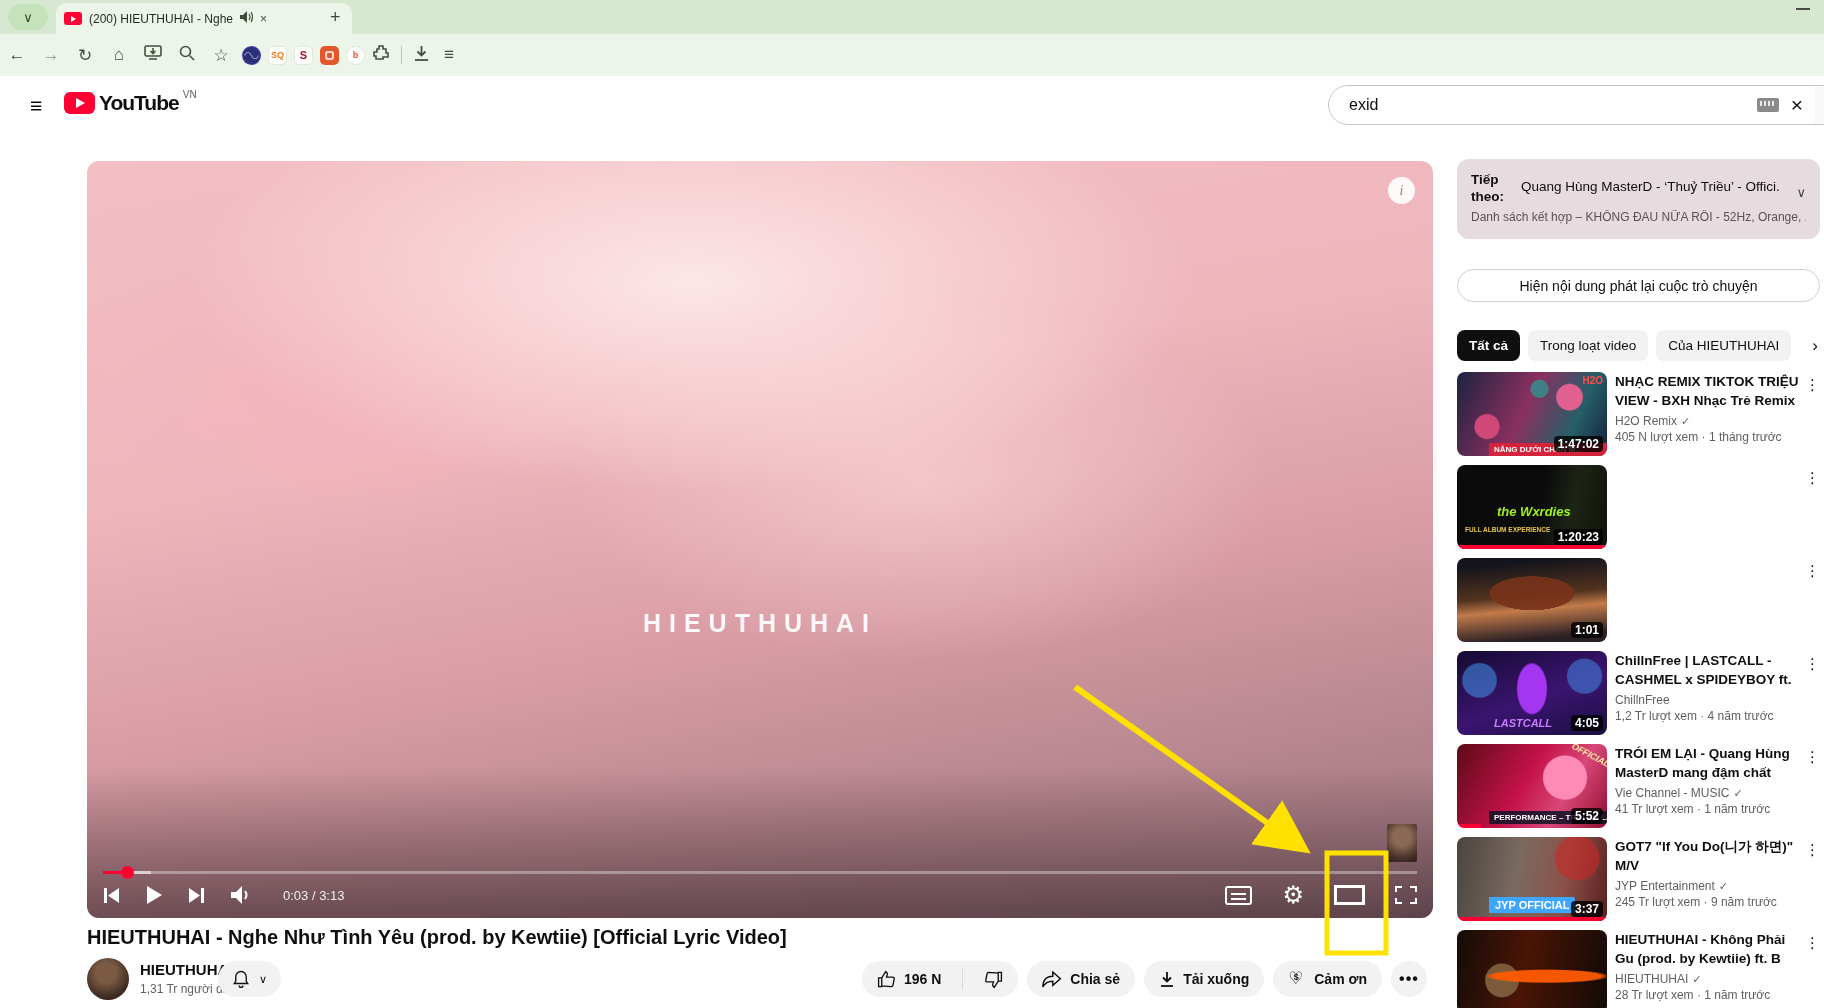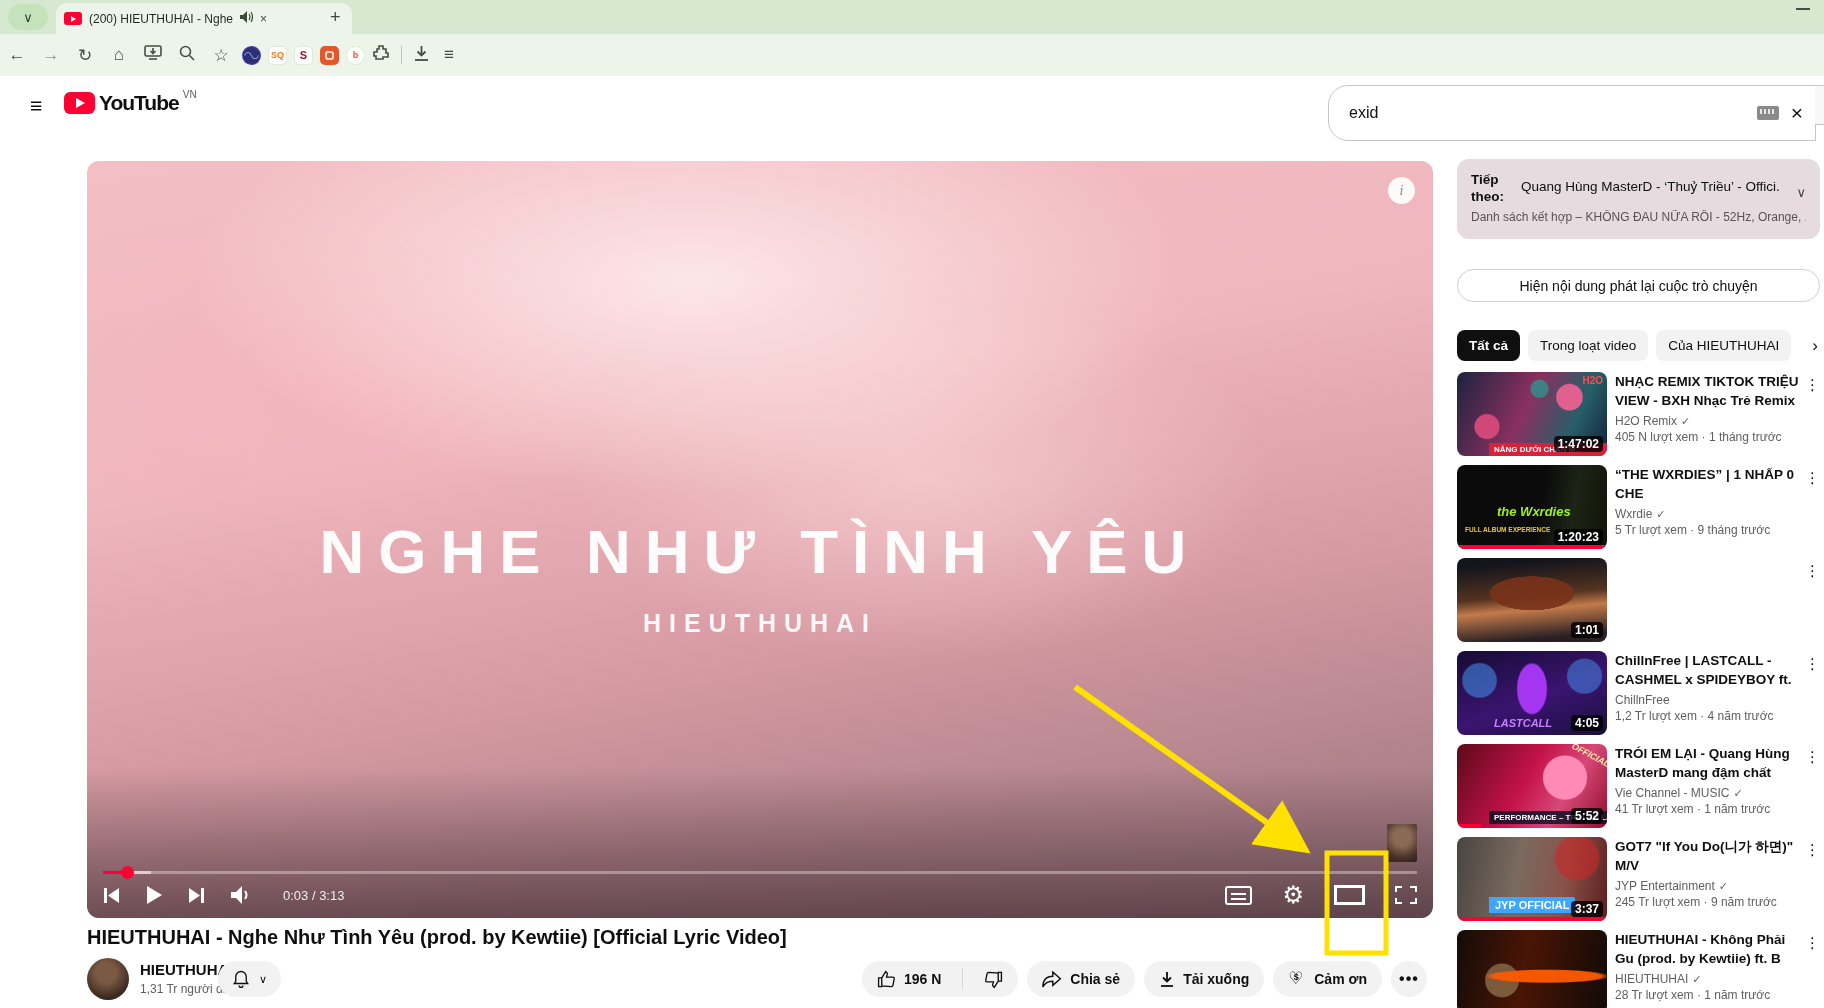--- a/index.html
+++ b/index.html
@@ -44,21 +44,21 @@
 
   
   #masthead { position:absolute; top:76px; left:0; right:0; height:58px; background:#fff; }
   #burger { position:absolute; left:30px; top:18px; font-size:21px; color:#0f0f0f; }
   #logo { position:absolute; left:64px; top:16px; display:flex; align-items:flex-start; gap:4px; }
   #logo .play { width:31px; height:22px; background:#f03; border-radius:6px; position:relative; }
   #logo .play:after { content:""; position:absolute; left:12px; top:6px; border-left:9px solid #fff;
     border-top:5px solid transparent; border-bottom:5px solid transparent; }
   #logo .word { font-size:21px; font-weight:bold; letter-spacing:-1px; color:#0f0f0f; line-height:22px;}
   #logo .vn { font-size:10px; color:#606060; margin-top:-3px; }
-  #searchbox { position:absolute; left:664px; top:86px; width:488px; height:56px; border:1px solid #c6c6c6;
+  #searchbox { position:absolute; left:664px; top:86px; width:488px; height:40px; border:1px solid #c6c6c6;
     border-radius:20px 0 0 20px; display:flex; align-items:center; padding:0 12px 0 20px; top:9px; }
   #searchbox input { border:none; outline:none; flex:1; font-size:16px; color:#0f0f0f;
     font-family:"Liberation Sans","DejaVu Sans",sans-serif; background:transparent; }
   .kbd { width:22px; height:14px; background:#8a8a8a; border-radius:2px; position:relative; margin-right:12px; }
   .kbd:after { content:""; position:absolute; left:3px; right:3px; top:3px; height:5px;
     background:repeating-linear-gradient(90deg,#e8e8e8 0 2px,transparent 2px 4px); }
   #searchx { font-size:21px; color:#0f0f0f; }
   #searchbtn { position:absolute; left:1151px; top:9px; width:58px; height:40px; background:#f8f8f8;
     border:1px solid #c6c6c6; border-left:none; border-radius:0 20px 20px 0;
     display:flex; align-items:center; justify-content:center; }
@@ -275,21 +275,20 @@
       <span class="kbd"></span>
       <span id="searchx">×</span>
     </div>
     <div id="searchbtn"></div>
 
   </div>
 </div>
 
 <div id="player">
   <div class="shade"></div>
-  <div id="ovtitle">NGHE NHƯ TÌNH YÊU</div>
   <div id="ovsub">HIEUTHUHAI</div>
   <div id="infobtn">i</div>
   <div id="pvthumb"></div>
   <div id="pbar">
     <span class="buf"></span>
     <span class="red"></span>
     <span class="dot"></span>
   </div>
   <div id="pctrl">
     <span class="pcico">
@@ -409,26 +408,20 @@
     <span class="kebab">⋮</span>
   </div>
 
   <div class="vitem v2">
     <div class="thumb">
       <span class="tag">FULL ALBUM EXPERIENCE</span>
       <span class="caption">the Wxrdies</span>
       <span class="prog" style="width: 100%;"></span>
       <span class="dur">1:20:23</span>
     </div>
-    <div class="vtxt">
-      <div class="vt">“THE WXRDIES” | 1 NHẤP 0 CHE</div>
-      <div class="vc"><span>Wxrdie</span><span class="vcheck verified">✓</span></div>
-      <div class="vm">5 Tr lượt xem · 9 tháng trước</div>
-
-    </div>
     <span class="kebab">⋮</span>
   </div>
 
   <div class="vitem v3">
     <div class="thumb">
 
       <span class="dur">1:01</span>
     </div>
     <span class="kebab">⋮</span>
   </div>

